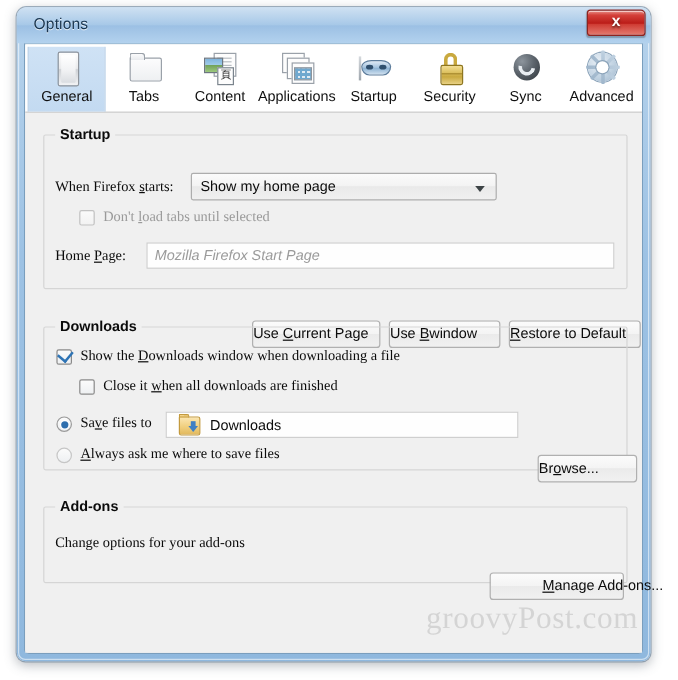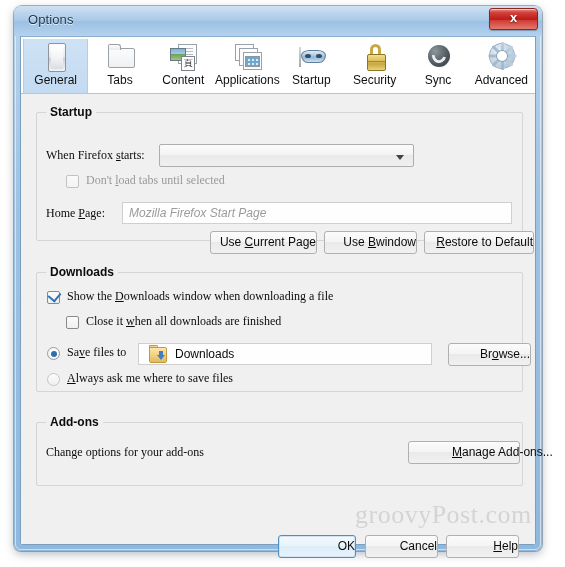--- a/index.html
+++ b/index.html
@@ -383,25 +383,26 @@
   
   .btn {
     position: absolute;
     height: 23px;
     background: linear-gradient(to bottom, #fbfbfb 0%, #f4f4f4 48%, #eaeaea 50%, #f1f1f1 100%);
     border: 1px solid #b0b0b0;
     border-radius: 3px;
     box-sizing: border-box;
     font-size: 12px;
     color: #0b0b0b;
-    text-align: right;
+    text-align: left;
     line-height: 21px;
     white-space: nowrap;
     cursor: default;
     user-select: none;
+    margin-top: 36px;
   }
   .btn.default {
     border: 1px solid #4e8fc4;
     box-shadow: inset 0 0 0 1px #cfe3f5;
     background: linear-gradient(to bottom, #f4fafe 0%, #e9f3fb 48%, #dcecf8 50%, #e9f4fc 100%);
   }
 
   
   .cbox {
     position: absolute;
@@ -570,20 +571,21 @@
 
       <div class="group" style="left:15px; top:18px; width:485px; height:127px;">
         <div class="group-title">Startup</div>
       </div>
 
       <div class="lbl" style="left:25px; top:54px;">
         <span>When Firefox </span><span class="acc">s</span><span>tarts:</span>
       </div>
 
       <div class="combo" style="left:138px; top:50px; width:255px;">
+        <div class="val">Show my home page</div>
         <div class="arrow"></div>
       </div>
 
       <div class="cbox disabled" style="left:45px; top:81px;"></div>
       <div class="lbl dim" style="left:65px; top:79px;">
         <span>Don't </span><span class="acc">l</span><span>oad tabs until selected</span>
       </div>
 
       <div class="lbl" style="left:25px; top:112px;">
         <span>Home </span><span class="acc">P</span><span>age:</span>

